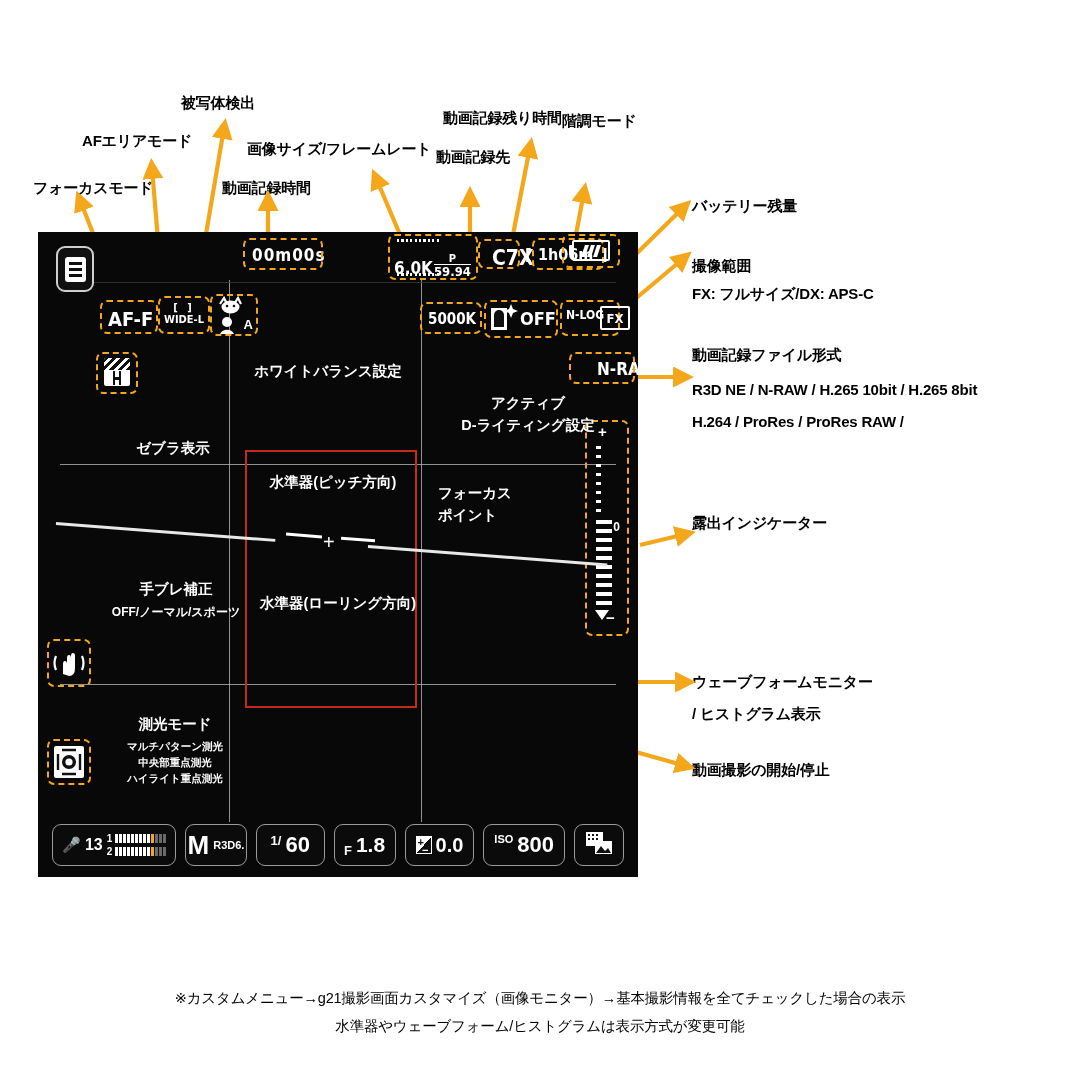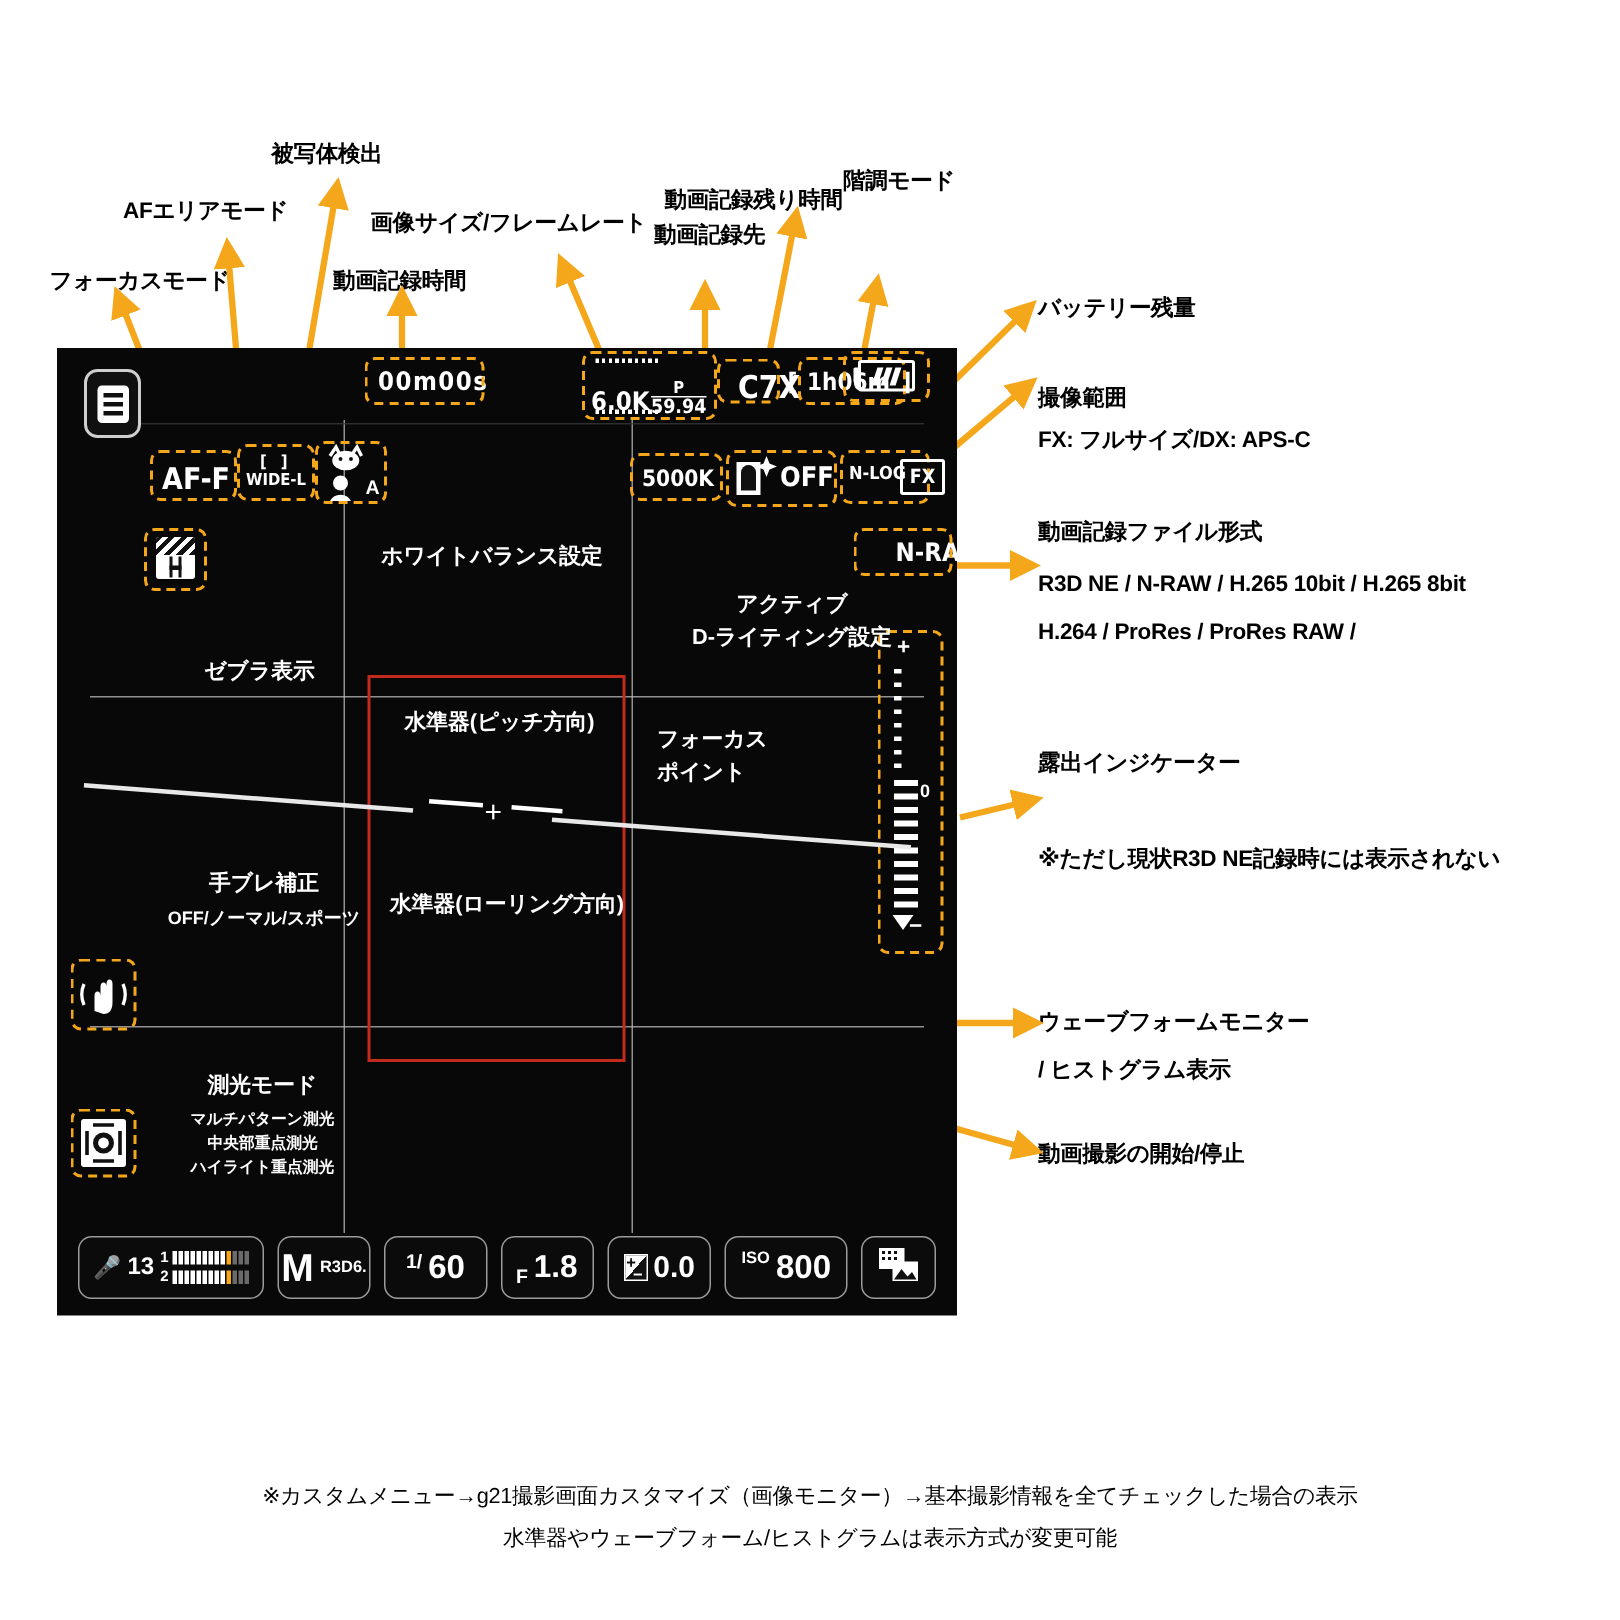--- a/index.html
+++ b/index.html
@@ -135,32 +135,31 @@
 <body>
 
 <div id="root">
 
   <div class="anno" style="left:33px; top:177px;">フォーカスモード</div>
   <div class="anno" style="left:82px; top:130px;">AFエリアモード</div>
   <div class="anno" style="left:181px; top:92px;">被写体検出</div>
   <div class="anno" style="left:222px; top:177px;">動画記録時間</div>
   <div class="anno" style="left:247px; top:138px;">画像サイズ/フレームレート</div>
   <div class="anno" style="left:436px; top:146px;">動画記録先</div>
-  <div class="anno" style="left:443px; top:107px;margin-top:16px;">動画記録残り時間</div>
+  <div class="anno" style="left:443px; top:107px;">動画記録残り時間</div>
   <div class="anno" style="left:562px; top:110px;">階調モード</div>
 
   <div class="anno" style="left:692px; top:195px;">バッテリー残量</div>
   <div class="anno" style="left:692px; top:255px;">撮像範囲</div>
   <div class="anno" style="left:692px; top:283px;">FX: フルサイズ/DX: APS-C</div>
   <div class="anno" style="left:692px; top:344px;">動画記録ファイル形式</div>
   <div class="anno" style="left:692px; top:379px;">R3D NE / N-RAW / H.265 10bit / H.265 8bit</div>
   <div class="anno" style="left:692px; top:411px;">H.264 / ProRes / ProRes RAW /</div>
 
-  <div class="anno" style="left:692px; top:498px;">露出インジケーター</div>
-  <div class="anno" style="left:692px; top:562px;">※ただし現状R3D NE記録時には表示されない</div>
+  <div class="anno" style="left:692px; top:512px;">露出インジケーター</div>
   <div class="anno" style="left:692px; top:671px;">ウェーブフォームモニター</div>
   <div class="anno" style="left:692px; top:703px;">/ ヒストグラム表示</div>
   <div class="anno" style="left:692px; top:759px;">動画撮影の開始/停止</div>
 
   <svg id="arrows" viewBox="0 0 1080 1080">
     <defs>
       <marker id="ah" markerWidth="5" markerHeight="5" refX="2.6" refY="2.5" orient="auto">
         <path d="M0,0 L5,2.5 L0,5 z" fill="#F5A71B"></path>
       </marker>
     </defs>

